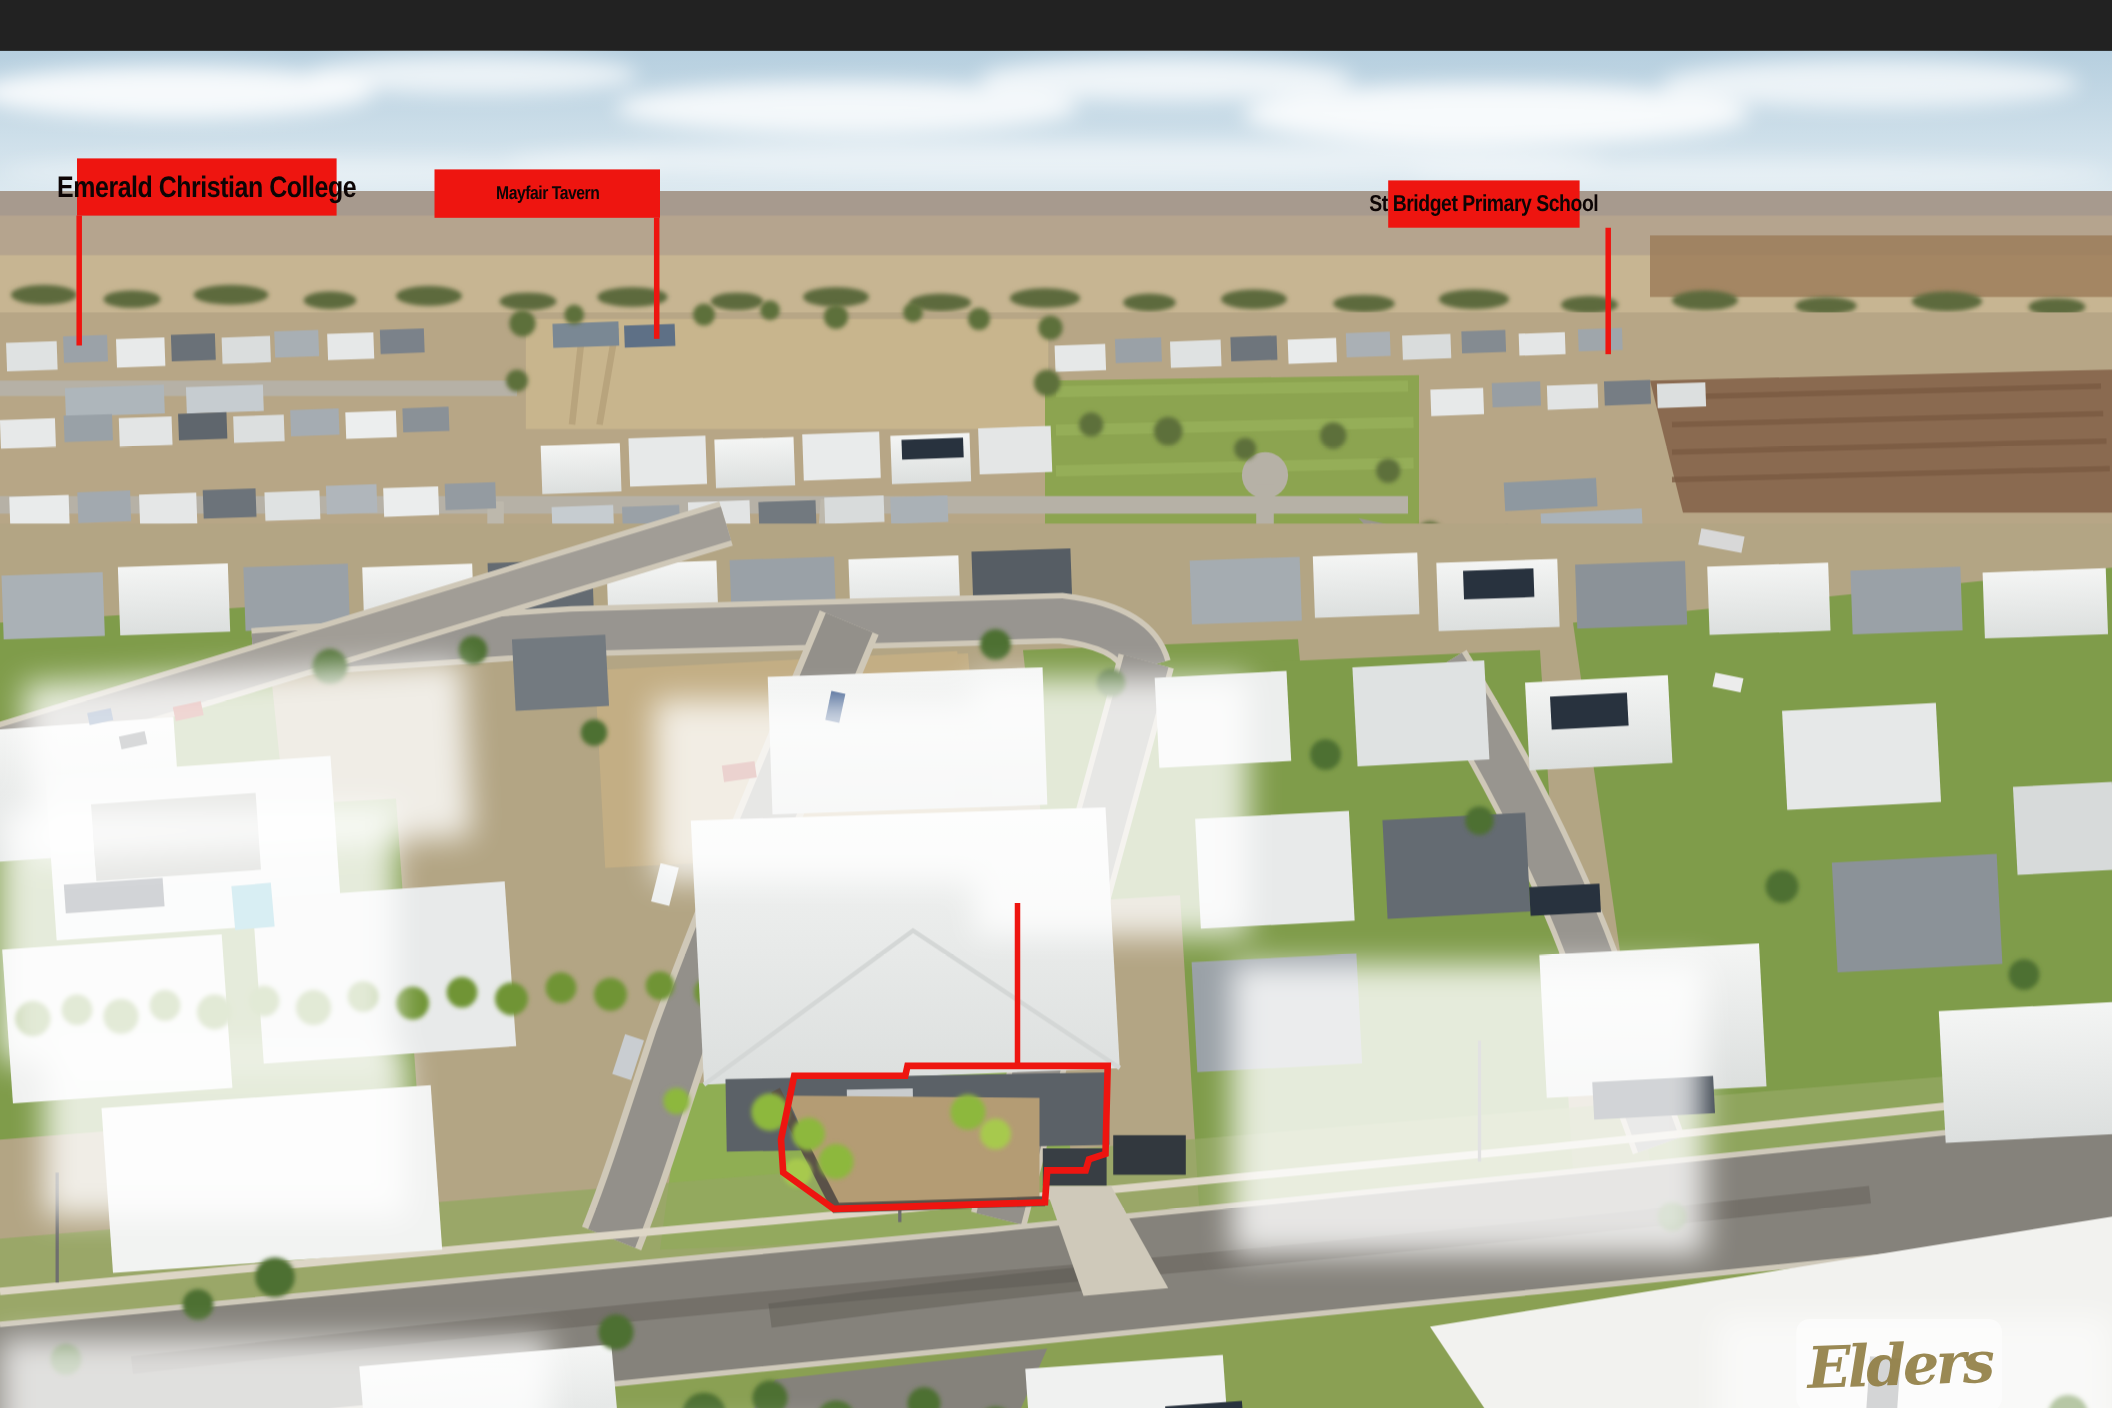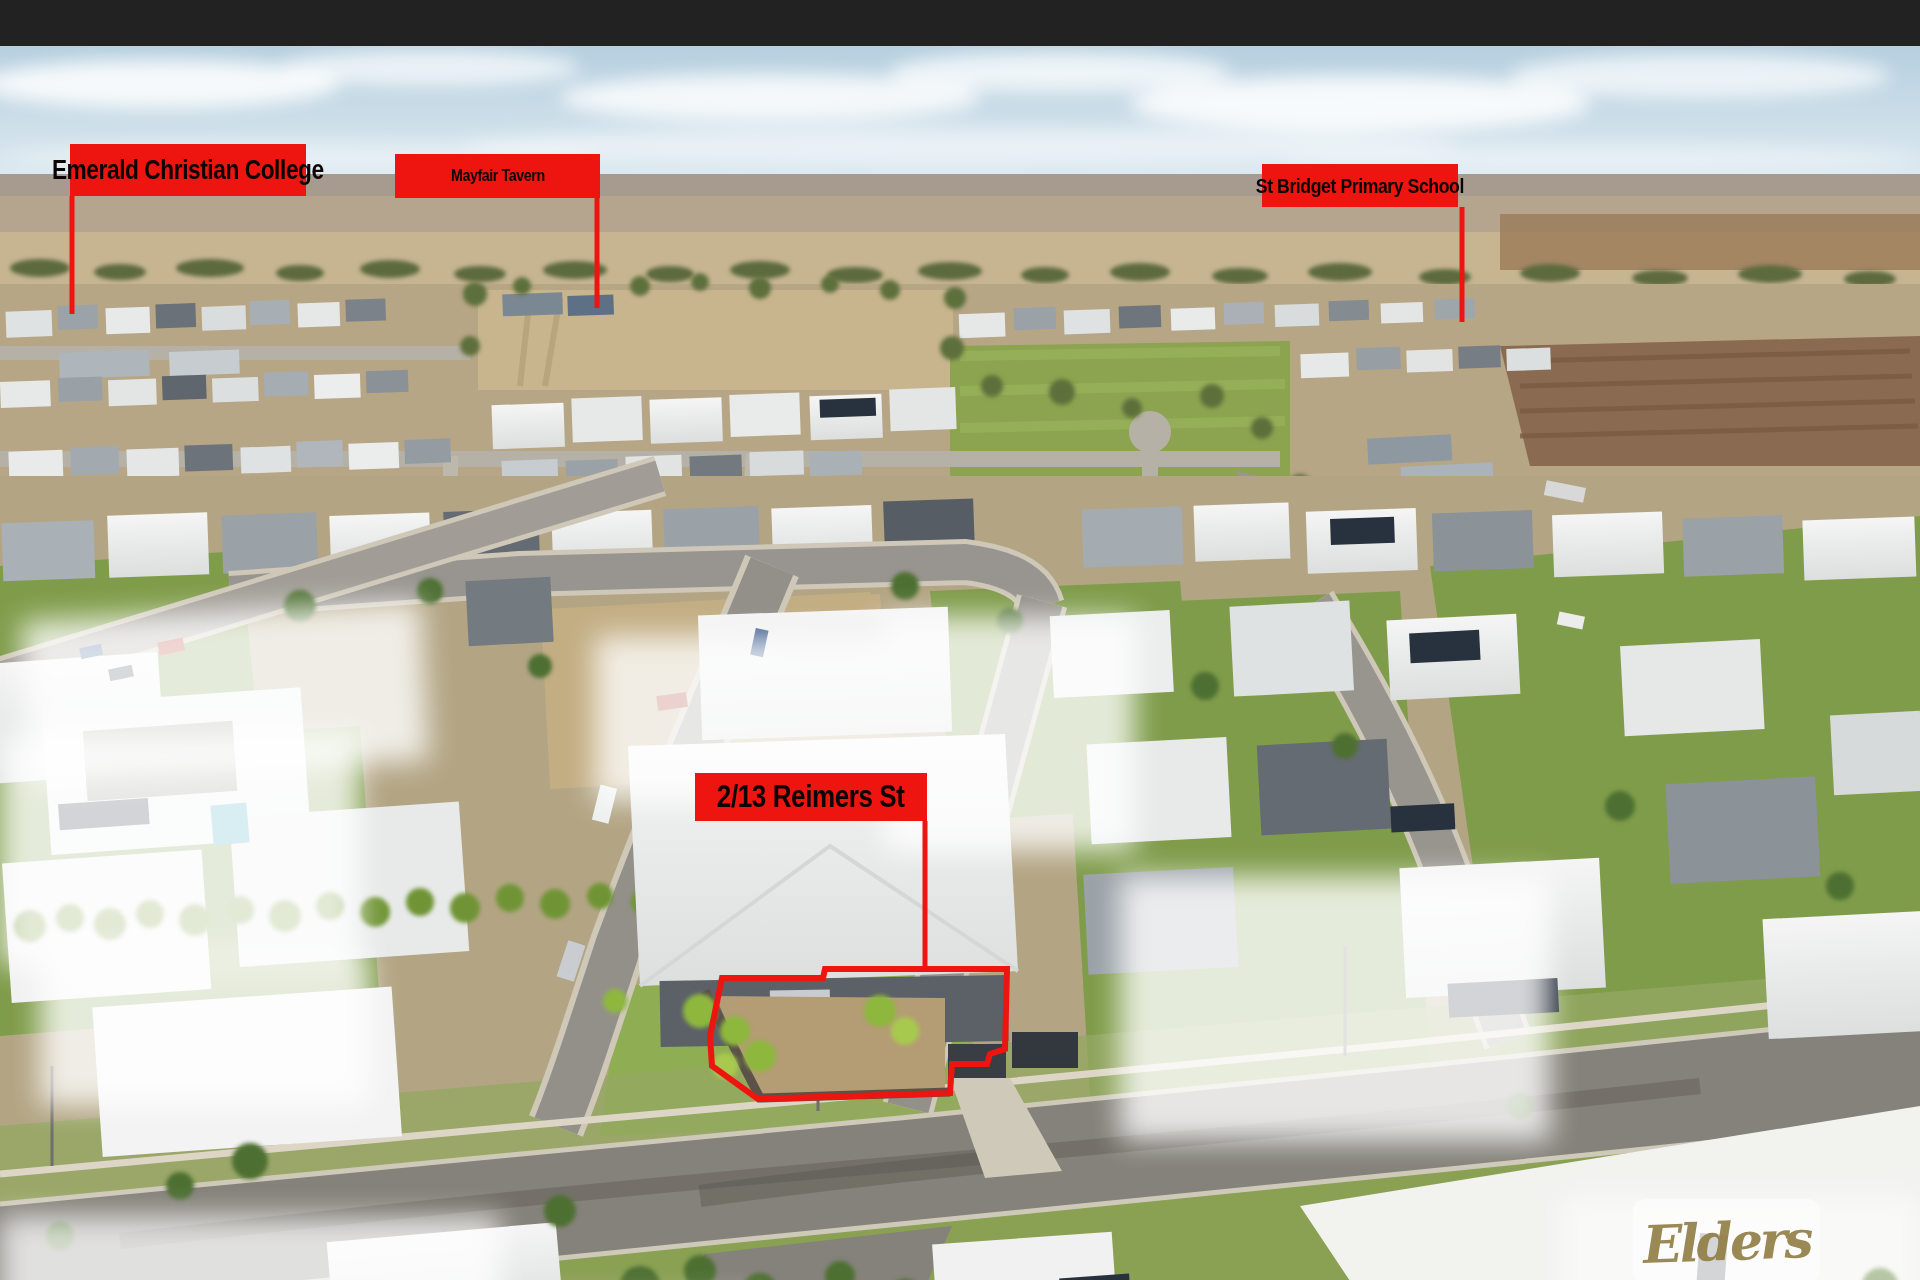--- a/index.html
+++ b/index.html
@@ -5,21 +5,21 @@
   html,body{margin:0;padding:0;background:#222;}
   #stage{position:relative;width:1920px;height:1280px;overflow:hidden;
          font-family:"Liberation Sans",sans-serif;margin-top:46px;}
   #scene{position:absolute;left:0;top:0;width:100%;height:100%;display:block;}
   .anno-label{position:absolute;display:flex;align-items:center;justify-content:center;
       background:var(--red);color:#0d0505;font-weight:bold;white-space:nowrap;
       box-shadow:0 0 0 0 transparent;}
   .anno-label .txt{display:inline-block;transform:scaleX(.84);letter-spacing:-.5px;}
   #label-emerald{left:70px;top:98px;width:236px;height:52px;font-size:27px;}
   #label-mayfair{left:395px;top:108px;width:205px;height:44px;font-size:17px;}
-  #label-stbridget{left:1262px;top:118px;width:196px;height:43px;font-size:21px;}
+  #label-stbridget{left:1262px;top:118px;width:174px;height:43px;font-size:21px;}
   #label-reimers{left:695px;top:727px;width:232px;height:48px;font-size:31px;}
   #overlay{position:absolute;left:0;top:0;width:100%;height:100%;pointer-events:none;}
   #watermark{position:absolute;left:1633px;top:1153px;width:187px;height:84px;
       background:rgba(255,255,255,.55);border-radius:12px;display:flex;
       align-items:center;justify-content:center;}
   #watermark .script{font-family:"DejaVu Serif",serif;font-style:italic;font-weight:bold;
       font-size:52px;color:#8f7c41;opacity:.9;letter-spacing:-3px;transform:rotate(-2deg);}
 </style>
 </head>
 <body>
@@ -411,21 +411,18 @@
 
 <div class="anno-label" id="label-emerald">
   <span class="txt">Emerald Christian College</span>
 </div>
 <div class="anno-label" id="label-mayfair">
   <span class="txt">Mayfair Tavern</span>
 </div>
 <div class="anno-label" id="label-stbridget">
   <span class="txt">St Bridget Primary School</span>
 </div>
-<div class="anno-label" id="label-reimers">
-  <span class="txt">2/13 Reimers St</span>
-</div>
 
 <div id="watermark">
   <span class="script">Elders</span>
 </div>
 
 </div>
 
 </body></html>

